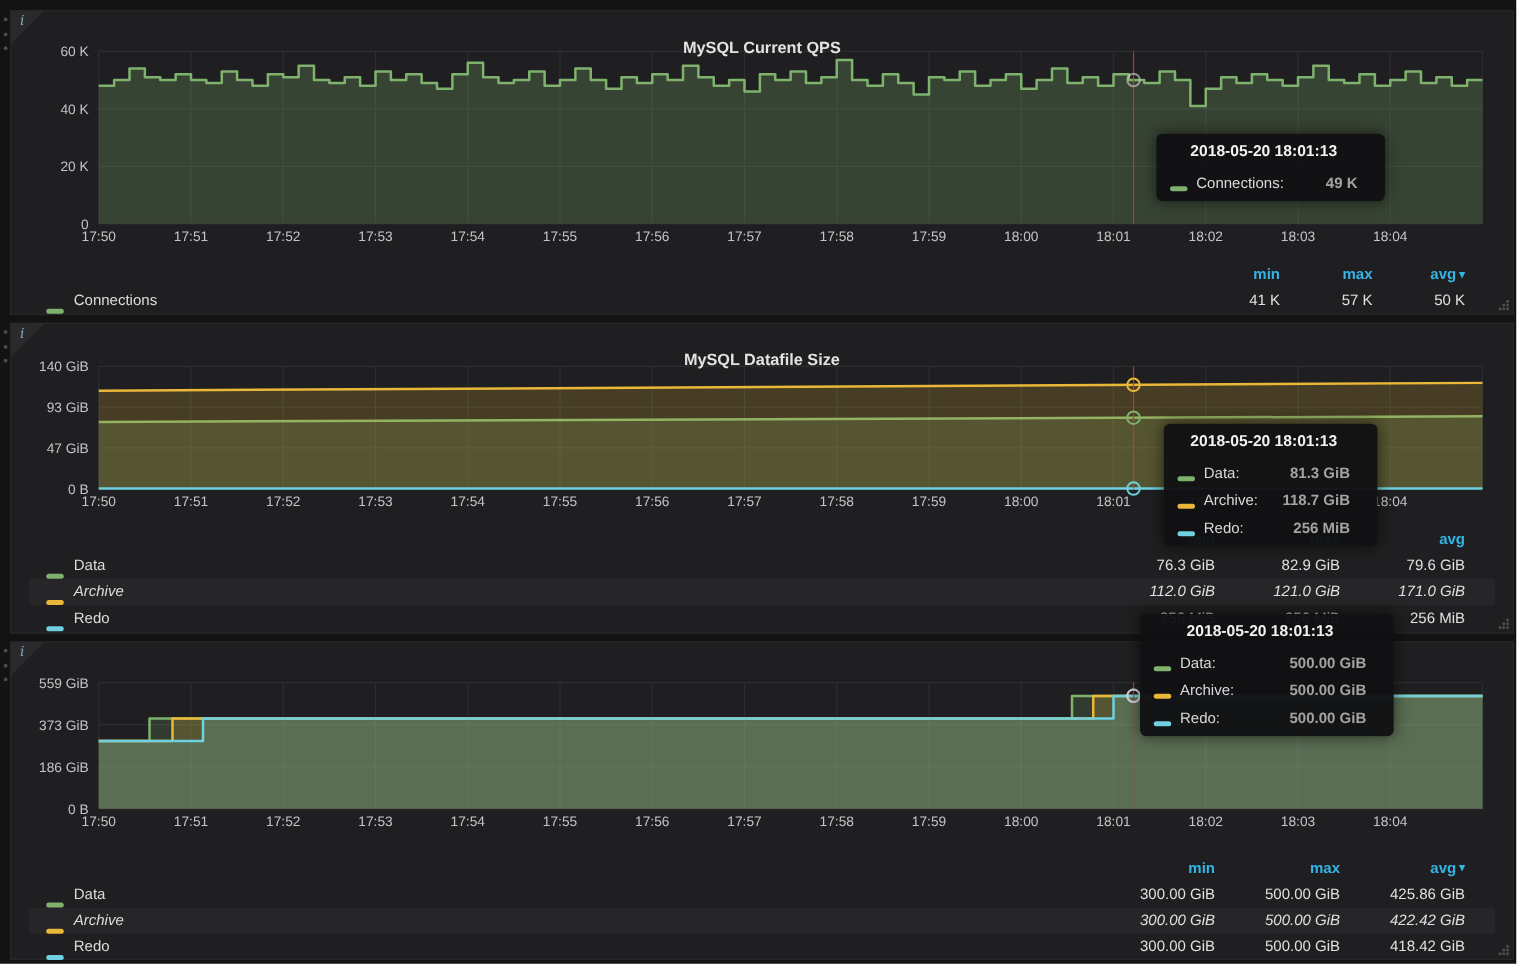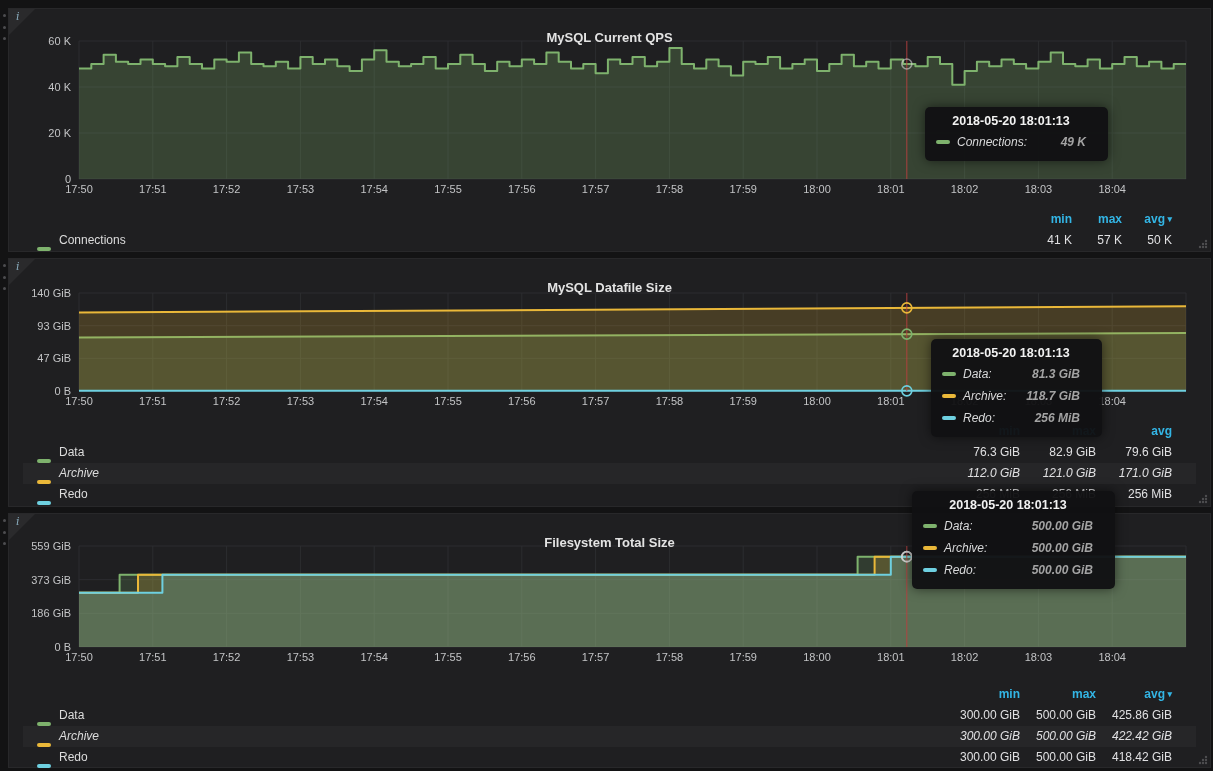--- a/index.html
+++ b/index.html
@@ -13,29 +13,29 @@
   .corner{position:absolute;left:0;top:0;width:0;height:0;border-top:26px solid rgba(255,255,255,0.05);border-right:26px solid transparent;}
   .info-icon{position:absolute;left:7px;top:1px;color:#8ab;font-family:"DejaVu Serif",serif;font-style:italic;font-size:11px;z-index:3;}
   .row-grip{position:absolute;width:6px;height:26px;display:flex;flex-direction:column;align-items:center;justify-content:space-between;padding:2px 0;}
   .row-grip i{width:3px;height:3px;border-radius:50%;background:#4d4d50;display:block;}
   .chart-svg{position:absolute;left:0;top:0;}
   .legend-block{position:absolute;left:0;width:100%;font-size:12px;color:#dcdcdc;}
   .lg-row{display:flex;align-items:center;height:21px;line-height:21px;margin:0 14px;padding-left:14px;}
   .lg-row.striped{background:rgba(255,255,255,0.035);font-style:italic;}
   .lg-name{display:flex;align-items:flex-end;gap:8px;cursor:pointer;}
   .dash{width:14px;height:4px;border-radius:2px;display:inline-block;}
-  .lg-stats{margin-left:auto;display:flex;margin-right:24px;}
+  .lg-stats{margin-left:auto;display:flex;margin-right:24px;gap:24px;}
   .lg-cell{text-align:right;color:#e0e0e2;}
   .p1 .lg-cell{width:50px;}
   .p23 .lg-cell{width:76px;}
   .lg-header .lg-cell{color:#33b5e5;font-weight:bold;cursor:pointer;}
   .caret{font-size:9px;vertical-align:1px;}
   .tooltip{position:absolute;background:rgba(17,17,19,0.96);border-radius:5px;padding:7px 22px 8px 11px;z-index:20;color:#d8d9da;font-size:12px;box-shadow:0 0 12px rgba(0,0,0,0.55);}
   .tt-title{text-align:center;font-weight:bold;color:#f2f2f2;font-size:12.5px;margin-bottom:3px;white-space:nowrap;}
-  .tt-row{display:flex;align-items:center;height:22px;white-space:nowrap;font-style:italic;}
+  .tt-row{display:flex;align-items:flex-end;height:22px;white-space:nowrap;}
   .tt-row .dash{margin-right:7px;}
   .tt-val{margin-left:auto;padding-left:18px;font-weight:bold;color:#a3a3a3;}
   .resize-grip{position:absolute;right:2px;bottom:2px;cursor:nwse-resize;}
 </style>
 </head>
 <body>
 
 <div class="dashboard">
 
   <div class="row-grip" style="left:1px;top:12px;">
@@ -242,21 +242,20 @@
           <circle cx="10" cy="10" r="1.2"></circle>
           <circle cx="7" cy="10" r="1.2"></circle>
           <circle cx="4" cy="10" r="1.2"></circle>
         </g>
       </svg>
   </div>
 
   <div class="panel panel-3">
     <div class="corner"></div>
     <span class="info-icon">i</span>
-    <div class="panel-title">Filesystem Total Size</div>
     <svg class="chart-svg" id="svg2" width="1201" height="253">
         <line x1="70" y1="133" x2="1177" y2="133" stroke="#2c2d30" stroke-width="1"></line>
         <line x1="70" y1="99.33393559928443" x2="1177" y2="99.33393559928443" stroke="#2c2d30" stroke-width="1"></line>
         <line x1="70" y1="65.66606440071556" x2="1177" y2="65.66606440071556" stroke="#2c2d30" stroke-width="1"></line>
         <line x1="70" y1="32" x2="1177" y2="32" stroke="#2c2d30" stroke-width="1"></line>
         <line x1="70" y1="32" x2="70" y2="133" stroke="#2c2d30" stroke-width="1"></line>
         <line x1="143.8" y1="32" x2="143.8" y2="133" stroke="#2c2d30" stroke-width="1"></line>
         <line x1="217.6" y1="32" x2="217.6" y2="133" stroke="#2c2d30" stroke-width="1"></line>
         <line x1="291.4" y1="32" x2="291.4" y2="133" stroke="#2c2d30" stroke-width="1"></line>
         <line x1="365.2" y1="32" x2="365.2" y2="133" stroke="#2c2d30" stroke-width="1"></line>

